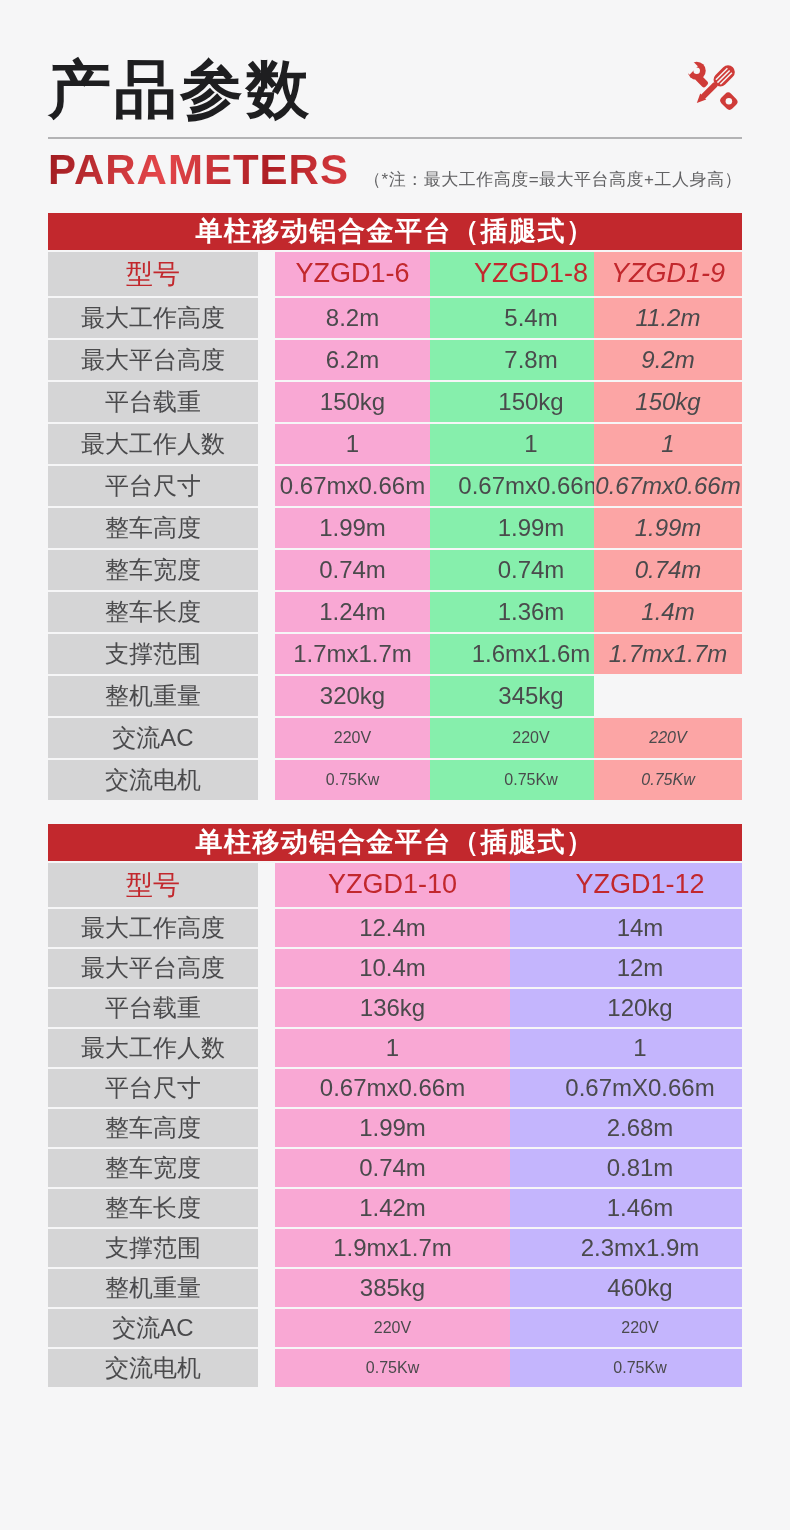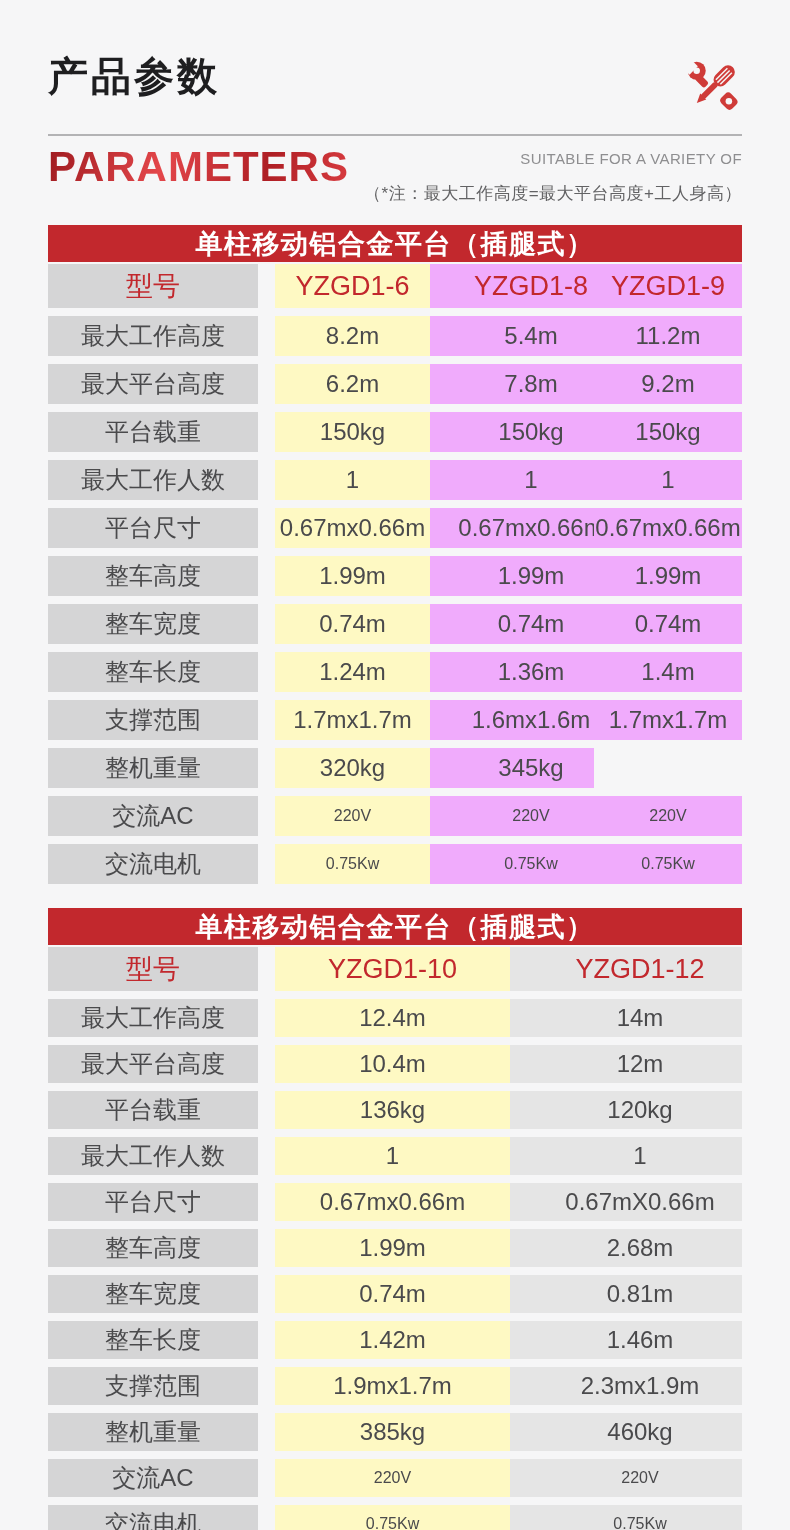--- a/index.html
+++ b/index.html
@@ -16,21 +16,21 @@
 
   
   .title-row {
     display: flex;
     justify-content: space-between;
     align-items: flex-start;
     padding-top: 54px;
   }
   .page-title {
     margin: 0;
-    font-size: 40px;
+    font-size: 63px;
     line-height: 1.12;
     font-weight: 900;
     letter-spacing: 3px;
     color: #1e1e20;
   }
   .tools-wrap { margin-top: 4px; }
   .divider { height: 2px; background: #b3b3b5; margin-top: 12px; }
   .sub-row {
     display: flex;
     justify-content: space-between;
@@ -58,44 +58,44 @@
     height: 37px;
     background: #c2282d;
     color: #ffffff;
     font-size: 27px;
     font-weight: 700;
     letter-spacing: 1.5px;
     display: flex;
     align-items: center;
     justify-content: center;
   }
-  .tgrid { margin-top: 2px; display: grid; row-gap: 8px; }
+  .tgrid { margin-top: 2px; display: grid; row-gap: 2px; }
   .t-row { display: grid; }
   .t4 .t-row { grid-template-columns: 210px 172px 164px 148px; }
   .t3 .t-row { grid-template-columns: 210px 252px 232px; }
   .cell {
     display: flex;
     align-items: center;
     justify-content: center;
     font-size: 24px;
     height: 40px;
   }
   .t3 .cell { height: 38px; }
   .model-row .cell {
     height: 44px !important;
     font-size: 27px;
     color: #c2282d;
   }
   .small-row .cell.val { font-size: 16px; }
   
   .c0  { background: #d5d5d6; }
-  .c1  { background: #fef9c3; margin-left: 17px; }
-  .c2  { background: #f0abfc; padding-left: 38px; }
-  .c3  { background: #f0abfc; }
-  .c2b { background: #e5e5e5; padding-left: 28px; }
+  .c1  { background: #f9a8d4; margin-left: 17px; }
+  .c2  { background: #86efac; padding-left: 38px; }
+  .c3  { background: #fca5a5; font-style: italic; }
+  .c2b { background: #c4b5fd; padding-left: 28px; }
 </style>
 </head>
 <body>
 
 <div class="page">
 
   <div class="title-row">
     <h1 class="page-title">产品参数</h1>
     <span class="tools-wrap">
       <svg width="58" height="60" viewBox="0 0 64 66" aria-hidden="true">
@@ -121,21 +121,20 @@
         </g>
       </svg>
     </span>
   </div>
 
   <div class="divider"></div>
 
   <div class="sub-row">
     <div class="parameters">PARAMETERS</div>
     <div class="head-right">
-      <div class="tagline">SUITABLE FOR A VARIETY OF</div>
       <div class="note">（*注：最大工作高度=最大平台高度+工人身高）</div>
     </div>
   </div>
 
   <section class="spec-table t4" id="table-0">
       <div class="band">单柱移动铝合金平台（插腿式）</div>
       <div class="tgrid">
         <div class="t-row model-row">
           <div class="cell c0">型号</div>
           <div class="cell c1">YZGD1-6</div>

